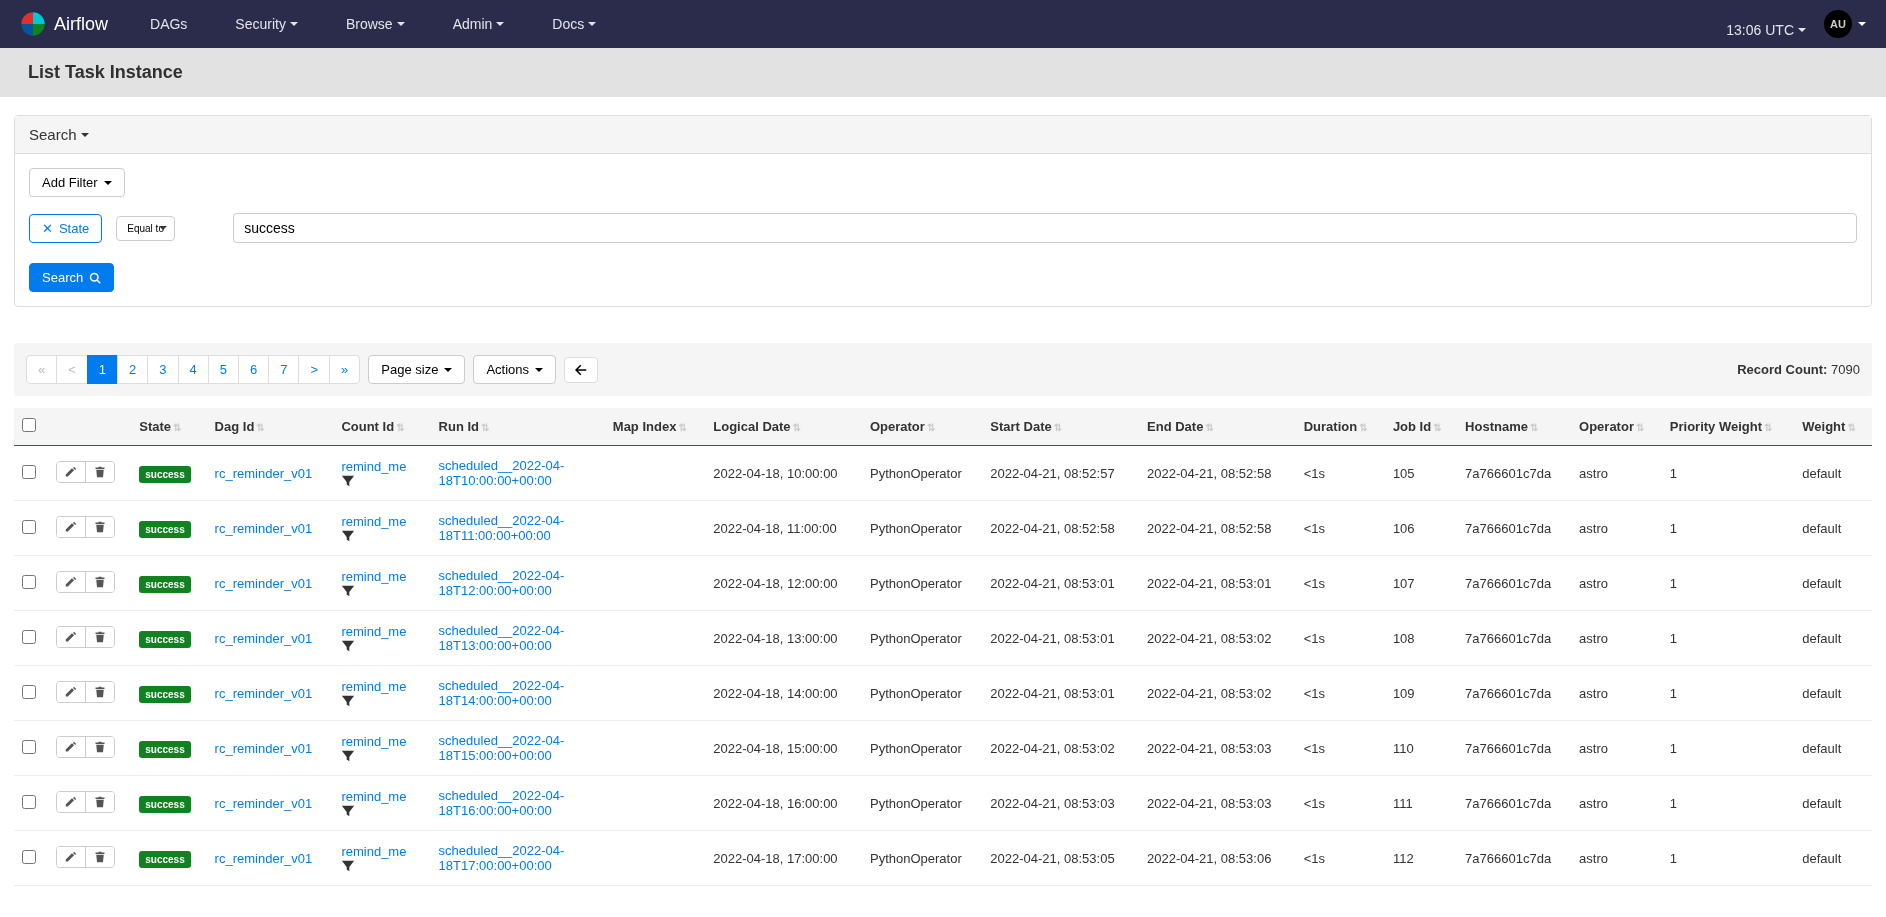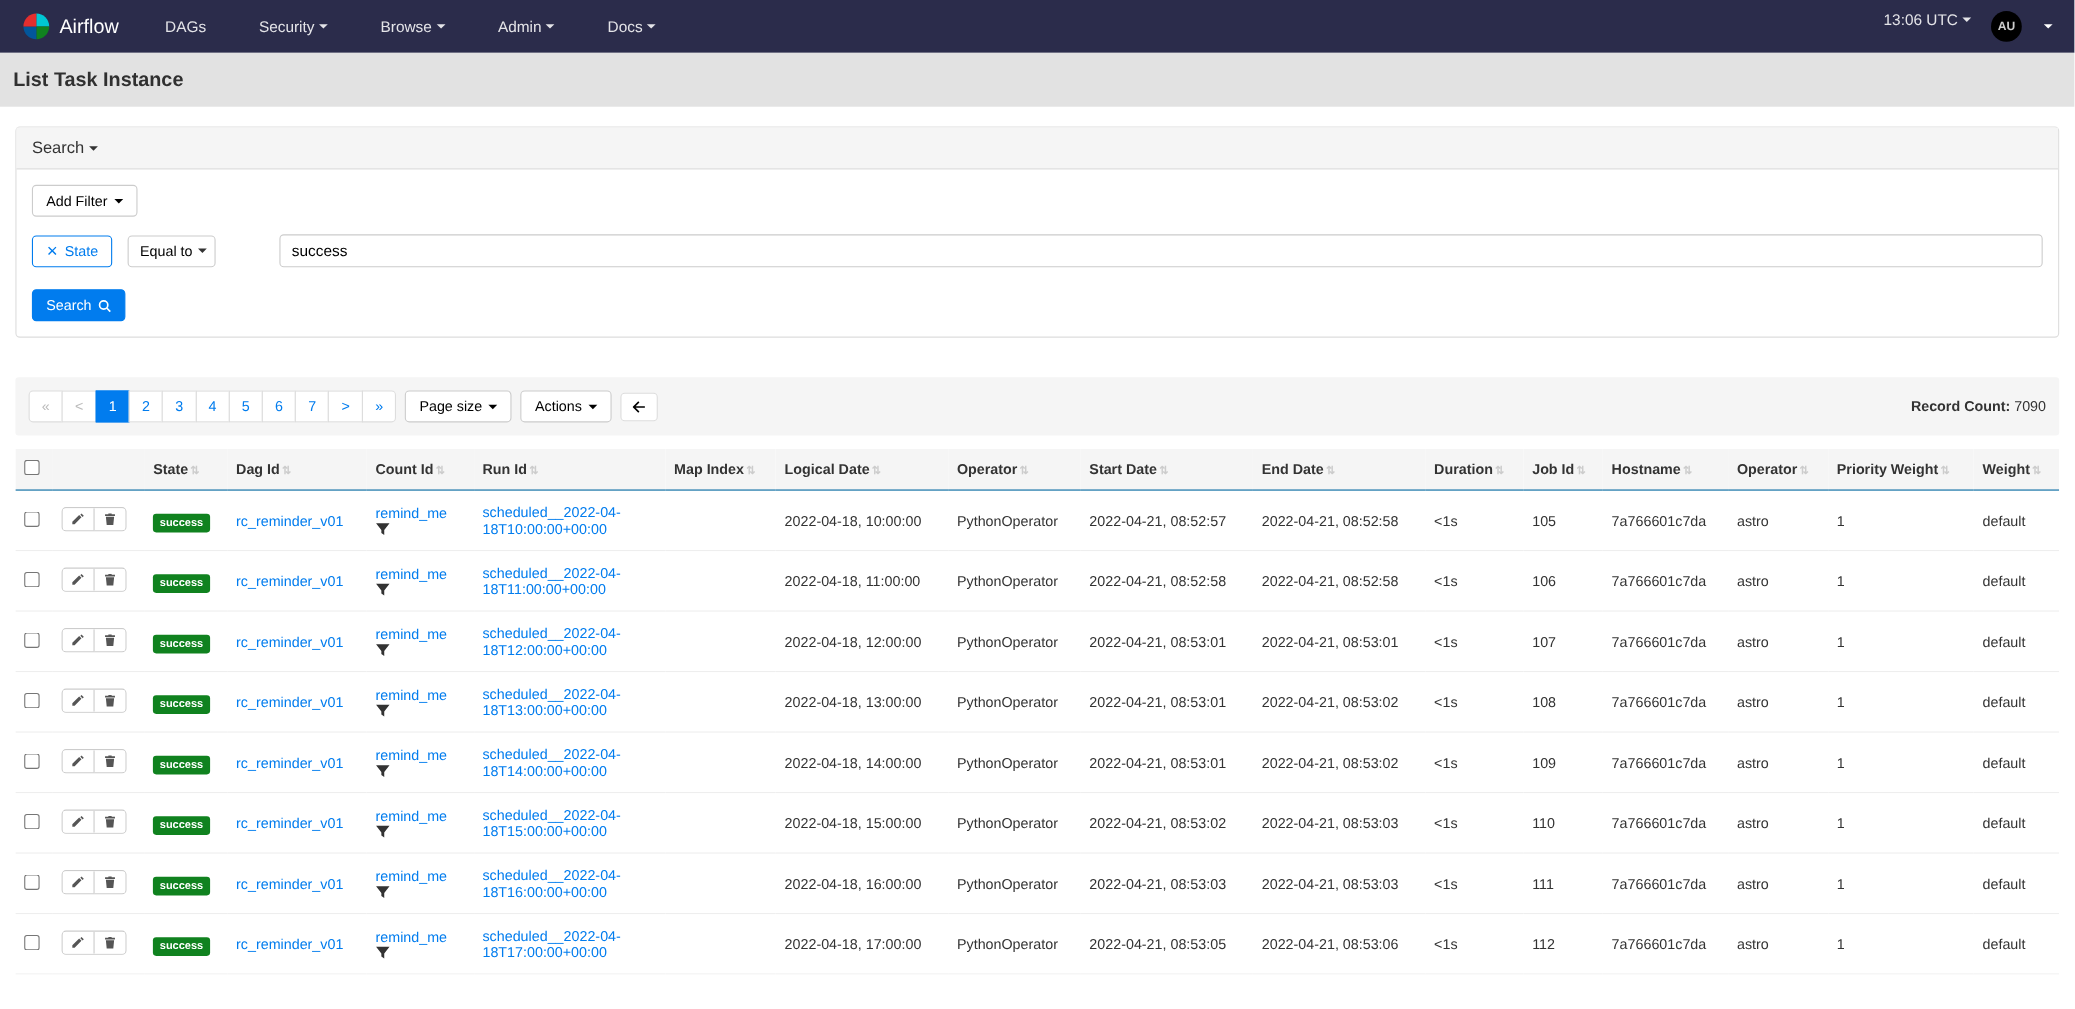--- a/index.html
+++ b/index.html
@@ -5,40 +5,40 @@
 * { box-sizing: border-box; margin: 0; padding: 0; }
 body { font-family: -apple-system, BlinkMacSystemFont, "Segoe UI", Helvetica, Arial, sans-serif; font-size: 14px; color: #333; background: #fff; }
 a { color: #017cee; text-decoration: none; cursor: pointer; }
 
 
 .navbar { background: #2b2c4b; height: 48px; display: flex; align-items: center; padding: 0 20px; color: #fff; }
 .brand { display: flex; align-items: center; gap: 8px; margin-right: 30px; }
 .brand-text { font-size: 18px; font-weight: 300; color: #fff; }
 .nav-menu { display: flex; gap: 24px; flex: 1; }
 .nav-item { color: #e4e4e8; padding: 14px 12px; font-size: 14px; cursor: pointer; display: flex; align-items: center; gap: 4px; }
-.nav-right { display: flex; align-items: flex-start; gap: 18px; }
+.nav-right { display: flex; align-items: flex-end; gap: 18px; }
 .clock { color: #e4e4e8; font-size: 14px; display: flex; align-items: center; gap: 4px; }
 .avatar-badge { background: #000; color: #ccc; border-radius: 50%; width: 28px; height: 28px; display: flex; align-items: center; justify-content: center; font-size: 11px; font-weight: bold; }
 .caret { display: inline-block; width: 0; height: 0; border-left: 4px solid transparent; border-right: 4px solid transparent; border-top: 4px solid currentColor; }
 
 
 .page { padding: 0 14px 20px 14px; }
-.page-title-bar { background: #e2e2e2; padding: 14px 12px; margin: 0 -14px 18px -14px; }
+.page-title-bar { background: #e2e2e2; padding: 14px 28px; margin: 0 -14px 18px -14px; }
 .page-title { font-size: 18px; font-weight: 600; color: #303030; }
 
 
 .panel { border: 1px solid #ddd; border-radius: 4px; margin-bottom: 36px; }
 .panel-head { background: #f5f5f5; border-bottom: 1px solid #ddd; padding: 10px 14px; font-size: 15px; display: flex; align-items: center; gap: 4px; cursor: pointer; }
 .panel-body { padding: 14px; }
 .btn { display: inline-flex; align-items: center; gap: 6px; padding: 6px 12px; border: 1px solid #ccc; border-radius: 4px; background: #fff; font-size: 13px; cursor: pointer; }
 .btn-primary { background: #017cee; border-color: #017cee; color: #fff; }
 .btn-outline-primary { border-color: #017cee; color: #017cee; background: #fff; }
 .filter-row { display: flex; align-items: center; gap: 14px; margin-top: 16px; }
 .select-wrap { position: relative; display: inline-block; }
-.select-wrap select { appearance: none; -webkit-appearance: none; border: 1px solid #ccc; border-radius: 4px; padding: 6px 20px 6px 10px; font-size: 13px; background: #fff; cursor: pointer; }
+.select-wrap select { appearance: none; -webkit-appearance: none; border: 1px solid #ccc; border-radius: 4px; padding: 6px 10px 6px 10px; font-size: 10px; background: #fff; cursor: pointer; }
 .select-caret { position: absolute; right: 8px; top: 50%; transform: translateY(-50%); pointer-events: none; }
 .filter-input { flex: 1; }
 .filter-input input { width: 100%; border: 1px solid #ccc; border-radius: 4px; padding: 6px 10px; font-size: 14px; }
 .search-actions { margin-top: 20px; }
 
 
 .list-toolbar { background: #f5f5f5; padding: 12px; display: flex; align-items: center; justify-content: space-between; border-radius: 3px; margin-bottom: 12px; }
 .tool-left { display: flex; align-items: center; gap: 8px; }
 .pagination { display: flex; }
 .page-btn { border: 1px solid #ddd; padding: 6px 11px; font-size: 13px; background: #fff; color: #017cee; cursor: pointer; margin-left: -1px; }
@@ -100,21 +100,21 @@
       <div class="nav-item">
         <span>Docs</span>
         <span class="caret"></span>
       </div>
     </div>
   <div class="nav-right">
     <div class="clock">
       <span>13:06 UTC</span>
       <span class="caret"></span>
     </div>
-    <div style="display:flex;align-items:center;gap:20px;cursor:pointer">
+    <div style="display:flex;align-items:center;gap:6px;cursor:pointer">
       <span class="avatar-badge">AU</span>
       <span class="caret"></span>
     </div>
   </div>
 </div>
 
 <div class="page">
   <div class="page-title-bar">
     <div class="page-title">List Task Instance</div>
   </div>

